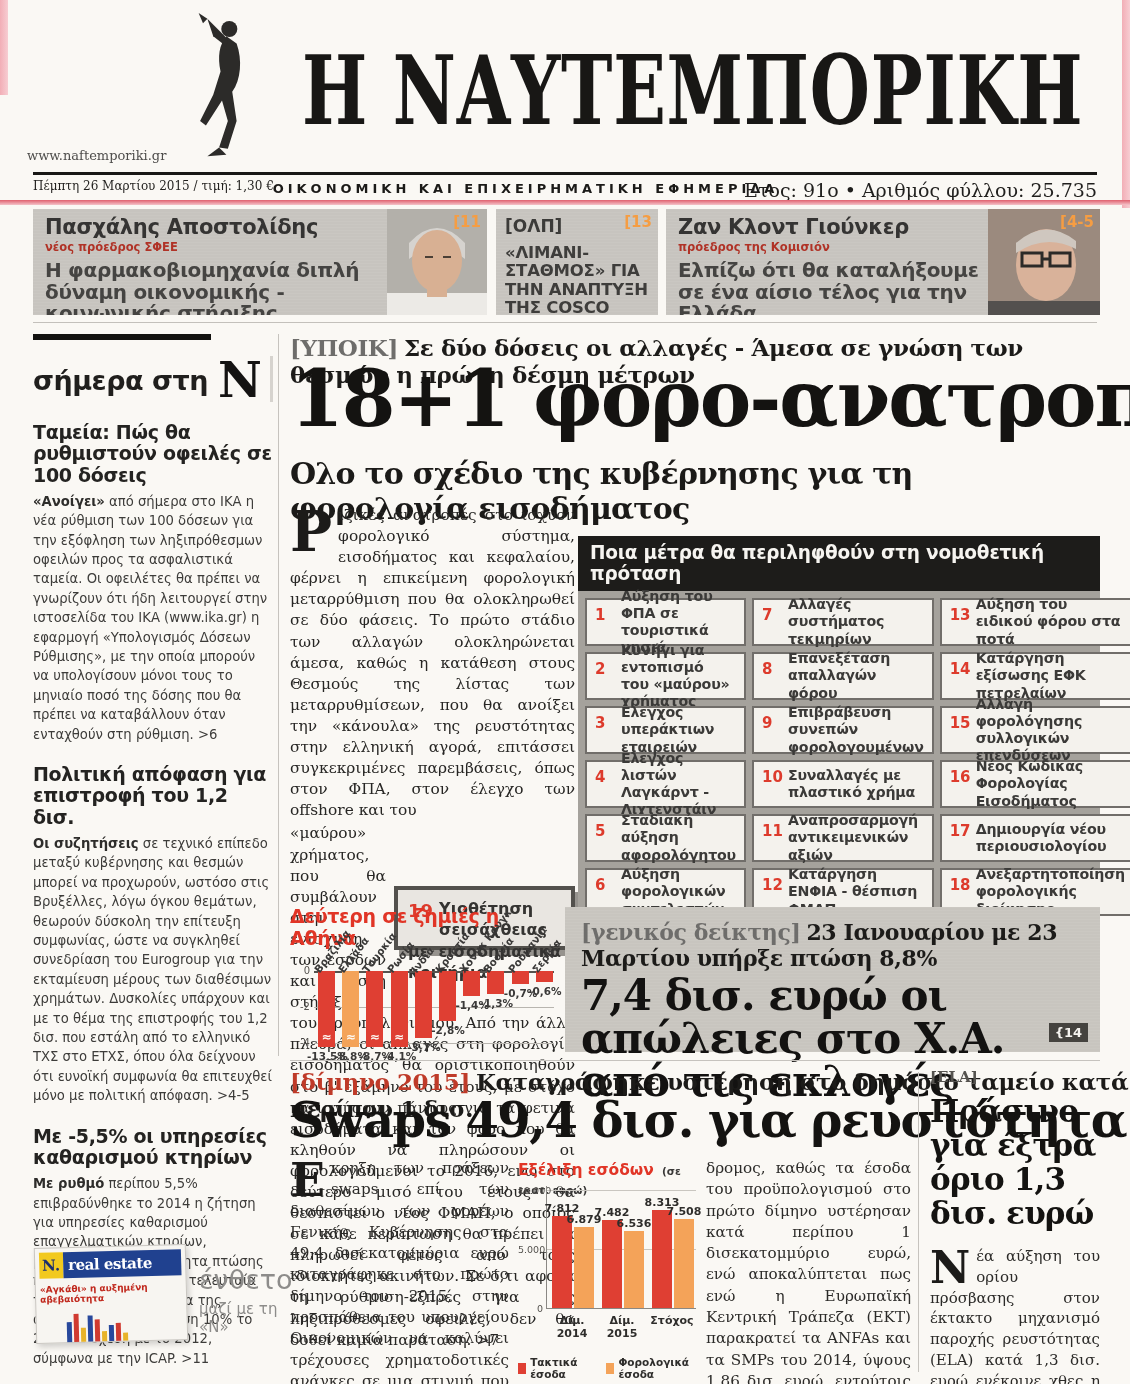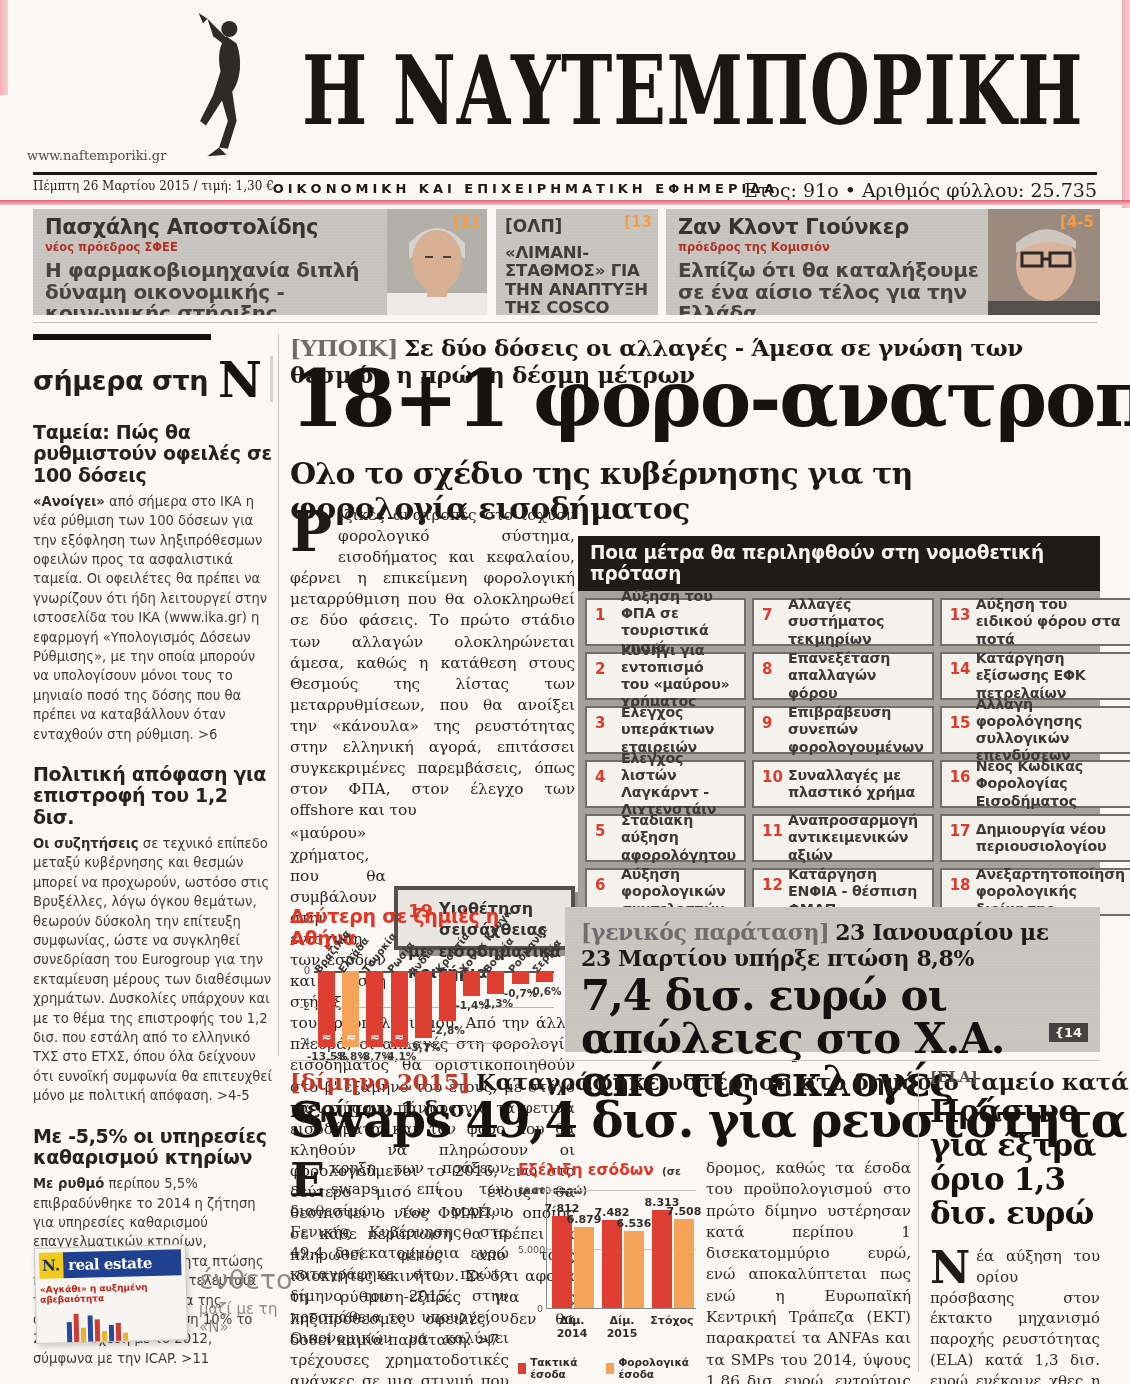--- a/index.html
+++ b/index.html
@@ -393,21 +393,21 @@
         <div class="a-val" style="left: 210.6px; top: 81.6px;">-0,7%</div>
         <div class="a-cat" style="left: 224.6px; top: 58px;">Ρουμανία</div>
         <div class="a-bar" style="left: 245.8px; top: 66px; height: 10.8px; background: rgb(223, 63, 51);"></div>
         <div class="a-val" style="left: 234.8px; top: 79.8px;">-0,6%</div>
         <div class="a-cat" style="left: 248.8px; top: 58px;">Σερβία</div>
       </div>
   </div>
 
   <div id="market-block">
     <div class="kicker" style="font-size:22px;">
-      <span class="tag">[γενικός παράταση]</span><span>23 Ιανουαρίου με 23 Μαρτίου υπήρξε πτώση 8,8%</span>
+      <span class="tag">[γενικός δείκτης]</span><span>23 Ιανουαρίου με 23 Μαρτίου υπήρξε πτώση 8,8%</span>
     </div>
     <div id="market-headline">7,4 δισ. ευρώ οι απώλειες στο Χ.Α. από τις εκλογές</div>
     <div id="market-ref">{14</div>
   </div>
 
   <div id="rule-swaps"></div>
   <div id="swaps-kicker" class="kicker">
     <span class="tag red">[δίμηνο 2015]</span><span>Καταγράφηκε υστέρηση στο δημόσιο ταμείο κατά περίπου 1 δισ.</span>
   </div>
   <div id="swaps-headline">Swaps 49,4 δισ. για ρευστότητα</div>

